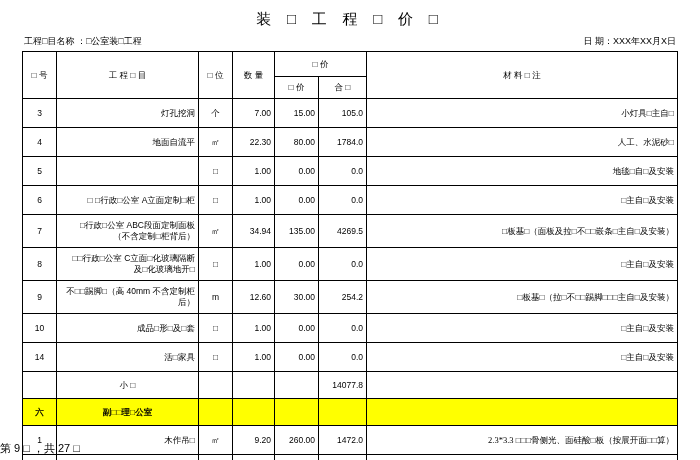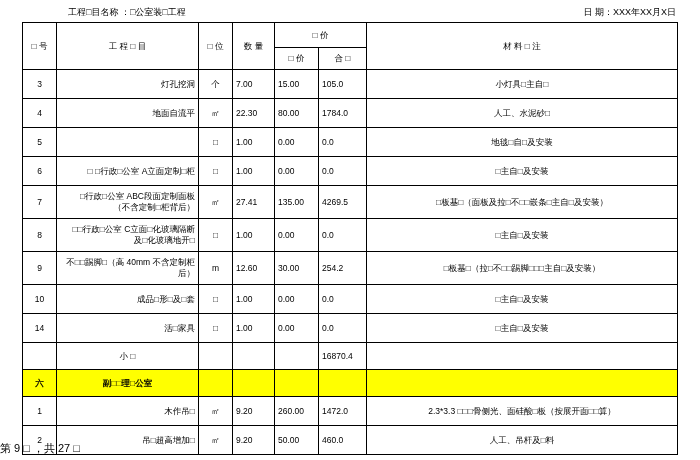--- a/index.html
+++ b/index.html
@@ -31,50 +31,49 @@
   }
   .meta-row {
     display: flex;
     justify-content: space-between;
     align-items: flex-end;
     font-size: 9px;
     padding: 0 2px 3px 2px;
   }
   .meta-left, .meta-right {
     white-space: nowrap;
-    margin-left: 44px;
   }
   table.main {
     border-collapse: collapse;
     width: 100%;
     table-layout: fixed;
     font-size: 8.5px;
   }
   table.main td, table.main th {
     border: 1px solid #000000;
     padding: 2px 3px;
     vertical-align: middle;
     line-height: 1.25;
     font-weight: normal;
   }
   .c-no     { width: 34px;  text-align: center; }
   .c-item   { width: 142px; text-align: center; }
   .c-unit   { width: 34px;  text-align: center; }
   .c-qty    { width: 42px;  text-align: right; padding-right: 6px; }
   .c-price  { width: 44px;  text-align: right; padding-right: 6px; }
   .c-total  { width: 48px;  text-align: right; padding-right: 6px; }
-  .c-note   { text-align: center; padding-left: 8px; }
+  .c-note   { text-align: right; padding-left: 8px; font-family: Liberation Serif, serif; }
 
   th.grp { text-align: center; }
   .hdr td, .hdr th { text-align: center; height: 20px; }
   .hdr-sub td { text-align: center; height: 17px; }
 
   td.cell-left { text-align: right; padding-left: 6px; }
   td.cell-center { text-align: center; }
-  td.cell-right { padding-right: 6px; margin-left: 44px; }
+  td.cell-right { text-align: right; padding-right: 6px; margin-left: 44px; }
 
   tr.row td { height: 24px; }
   tr.row-tall td { height: 28px; }
   tr.subtotal td { height: 22px; }
   tr.section td {
     background: #ffff00;
     height: 22px;
     text-align: center;
     font-weight: bold;
   }
@@ -85,20 +84,21 @@
     right: 0;
     bottom: 4px;
     font-size: 11px;
   }
 </style>
 </head>
 <body>
 
 <div class="page">
 
+  <div class="doc-title">装 □ 工 程 □ 价 □</div>
 
   <div class="meta-row">
     <span class="meta-left">工程□目名称  ：□公室装□工程</span>
     <span class="meta-right">日 期：XXX年XX月X日</span>
   </div>
 
   <table class="main">
     <colgroup>
       <col class="c-no">
         <col class="c-item">
@@ -162,21 +162,21 @@
         <td class="cell-right">0.00</td>
         <td class="cell-right">0.0</td>
         <td class="c-note">□主自□及安装</td>
       </tr>
 
       <tr class="row-tall">
         <td class="cell-center">7</td>
         <td class="cell-left" style="white-space:pre-line;">□行政□公室 ABC段面定制面板
 （不含定制□柜背后）</td>
         <td class="cell-center">㎡</td>
-        <td class="cell-right">27.41</td>
+        <td class="cell-right">34.94</td>
         <td class="cell-right">135.00</td>
         <td class="cell-right">4269.5</td>
         <td class="c-note">□板基□（面板及拉□不□□嵌条□主自□及安装）</td>
       </tr>
 
       <tr class="row-tall">
         <td class="cell-center">8</td>
         <td class="cell-left" style="white-space:pre-line;">□□行政□公室 C立面□化玻璃隔断
 及□化玻璃地开□</td>
         <td class="cell-center">□</td>
@@ -216,21 +216,21 @@
         <td class="cell-right">0.0</td>
         <td class="c-note">□主自□及安装</td>
       </tr>
 
       <tr class="subtotal">
         <td></td>
         <td class="cell-center">小 □</td>
         <td></td>
         <td></td>
         <td></td>
-        <td class="cell-right">16870.4</td>
+        <td class="cell-right">14077.8</td>
         <td></td>
       </tr>
 
       <tr class="section">
         <td>六</td>
         <td class="section-name">副□□理□公室</td>
         <td></td>
         <td></td>
         <td></td>
         <td></td>

